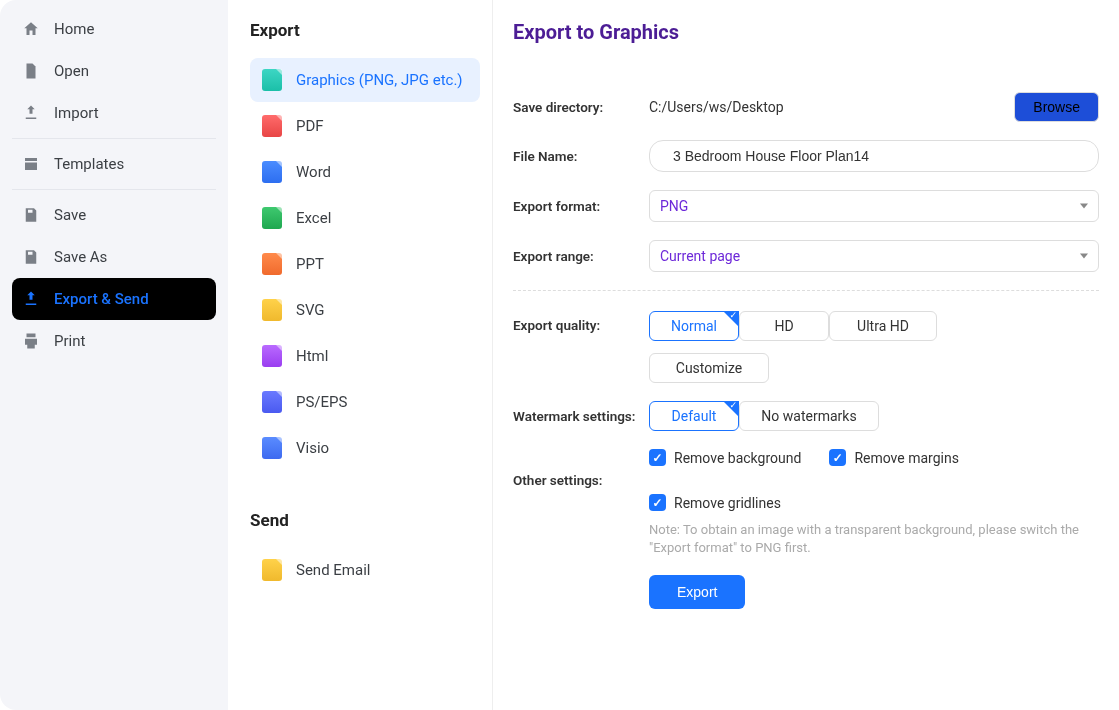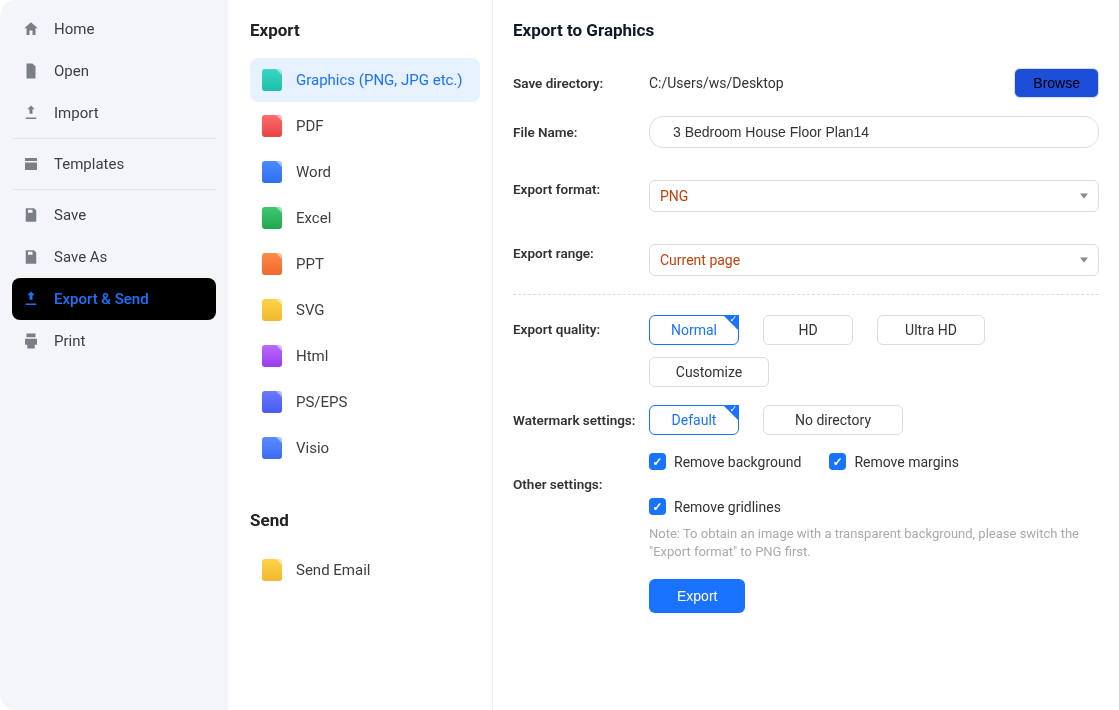--- a/index.html
+++ b/index.html
@@ -99,24 +99,24 @@
 .ficon-visio { background: linear-gradient(#5a8cff,#3d6af0); }
 .ficon-pseps { background: linear-gradient(#6a7aff,#4a5af0); }
 .ficon-email { background: linear-gradient(#ffd24a,#f0b92d); border-radius: 3px; }
 
 
 .detail {
   flex: 1;
   padding: 20px 20px 20px 20px;
 }
 .detail h1 {
-  font-size: 17px;
+  font-size: 20px;
   font-weight: 700;
-  color: #0f172a;
-  margin-bottom: 28px;
+  color: #4c1d95;
+  margin-bottom: 48px;
 }
 .form-row {
   display: flex;
   align-items: center;
   margin-bottom: 18px;
 }
 .form-row.top { align-items: flex-start; }
 .form-label {
   width: 136px;
   font-size: 13.5px;
@@ -140,44 +140,43 @@
   padding: 7px 23px;
   font-size: 14px;
   color: #333;
 }
 .select {
   flex: 1;
   border: 1px solid #ddd;
   border-radius: 6px;
   padding: 7px 10px;
   font-size: 14px;
-  color: #c2410c;
+  color: #6d28d9;
   background: #fff;
   position: relative;
   cursor: pointer;
-  margin-top: 14px;
 }
 .select::after {
   content: "";
   position: absolute;
   right: 10px;
   top: 50%;
   transform: translateY(-50%);
   border-left: 4px solid transparent;
   border-right: 4px solid transparent;
   border-top: 5px solid #888;
 }
 .dashed-sep {
   border: none;
   border-top: 1px dashed #ddd;
   margin: 8px 0 20px 0;
 }
 .pill-group {
   display: flex;
-  gap: 24px;
+  gap: 0;
   flex-wrap: wrap;
 }
 .pill {
   border: 1px solid #ddd;
   background: #fff;
   border-radius: 6px;
   padding: 6px 0;
   width: 90px;
   min-width: 90px;
   text-align: center;
@@ -401,21 +400,21 @@
         <div class="pill-group" style="margin-top:12px">
           <div class="pill w120">Customize</div>
         </div>
       </div>
     </div>
 
     <div class="form-row" style="margin-top:4px">
       <div class="form-label">Watermark settings:</div>
       <div class="pill-group">
         <div class="pill active">Default</div>
-        <div class="pill w140">No directory</div>
+        <div class="pill w140">No watermarks</div>
       </div>
     </div>
 
     <div class="form-row">
       <div class="form-label">Other settings:</div>
       <div class="checks">
         <label class="check">
           <span class="box">✓</span>
           <span>Remove background</span>
         </label>

